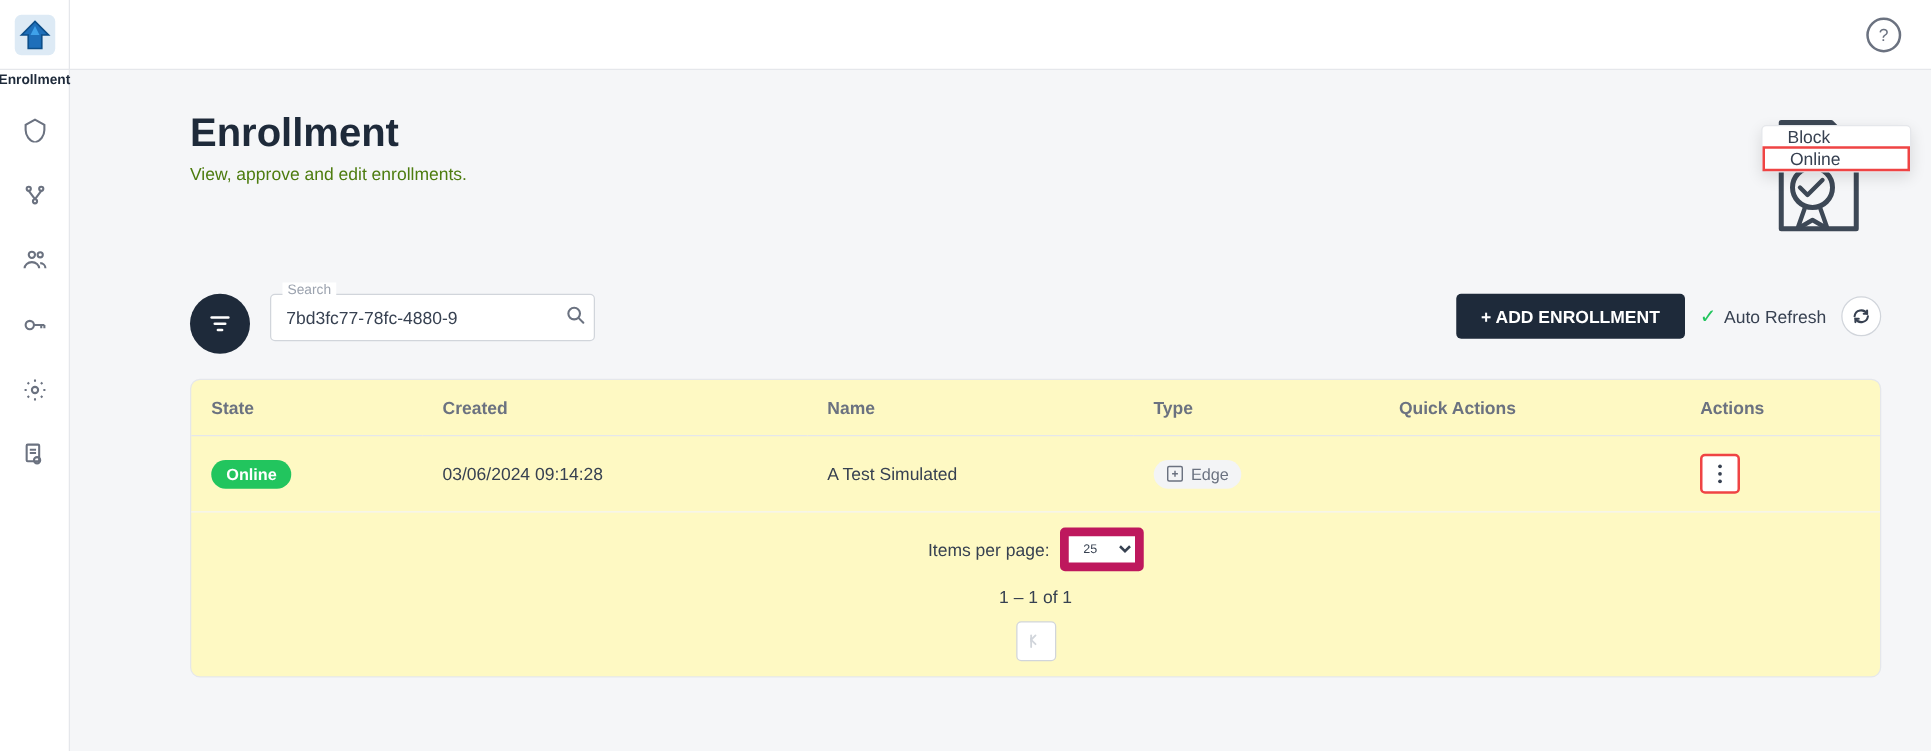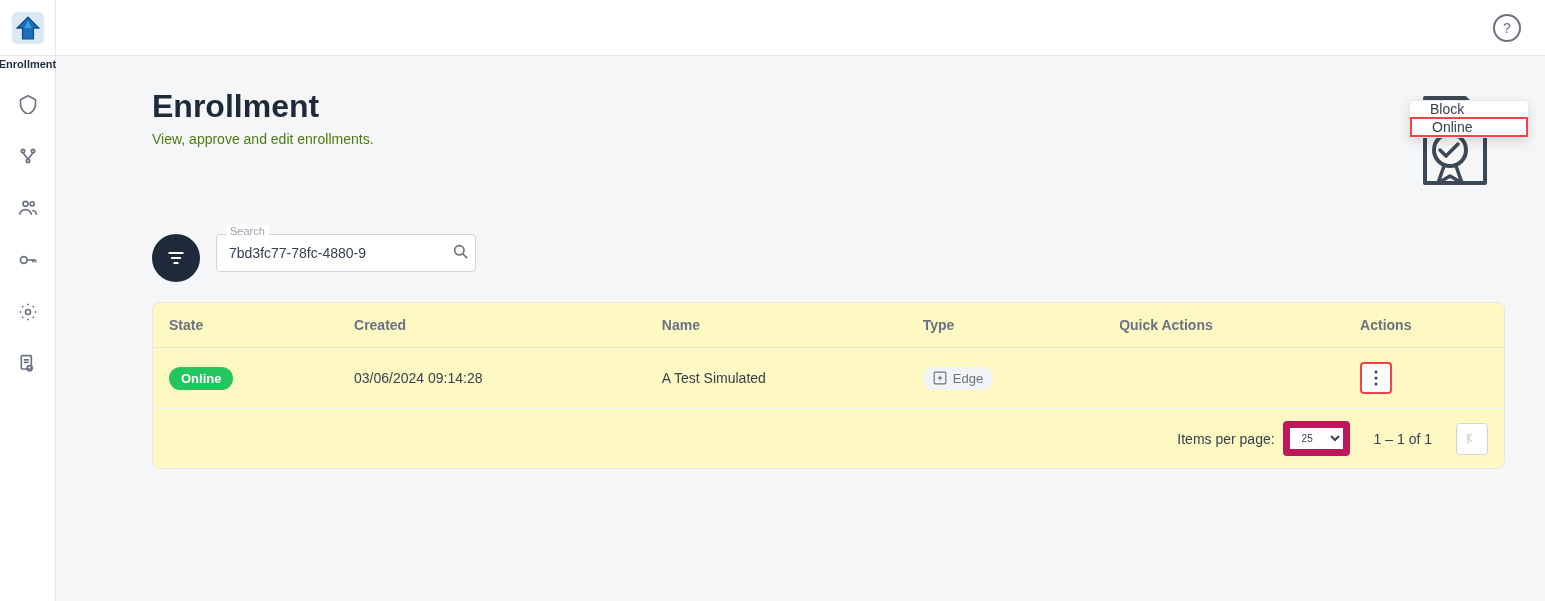--- a/index.html
+++ b/index.html
@@ -270,23 +270,24 @@
       border: 2px solid #ef4444;
       color: #374151;
     }
 
     
     .pagination-row {
       display: flex;
       align-items: center;
       justify-content: flex-end;
       padding: 12px 16px;
-      gap: 24px;
-      font-size: 14px;
-      color: #374151;
+      gap: 12px;
+      font-size: 14px;
+      color: #374151;
+      flex-direction: column;
     }
     .items-per-page {
       display: flex;
       align-items: center;
       gap: 8px;
     }
     .page-select {
       border: 7px solid #be185d;
       border-radius: 4px;
       padding: 4px 8px;
@@ -420,20 +421,35 @@
       <span class="search-label">Search</span>
       <input class="search-input" type="text" value="7bd3fc77-78fc-4880-9" style="">
       <button class="search-icon-btn">
         <svg width="16" height="16" viewBox="0 0 24 24" fill="none" stroke="#6b7280" stroke-width="2.5" stroke-linecap="round">
           <circle cx="11" cy="11" r="7"></circle>
           <line x1="16.5" y1="16.5" x2="22" y2="22"></line>
         </svg>
       </button>
     </div>
 
+    <div class="toolbar-right">
+      <button class="add-btn">+ ADD ENROLLMENT</button>
+      <div class="auto-refresh-wrapper">
+        <span class="check-icon">✓</span>
+        <span>Auto Refresh</span>
+      </div>
+      <button class="refresh-btn">
+        <svg width="16" height="16" viewBox="0 0 24 24" fill="none" stroke="#374151" stroke-width="2.5" stroke-linecap="round">
+          <path d="M4 12a8 8 0 0 1 14.9-3"></path>
+          <path d="M20 12a8 8 0 0 1-14.9 3"></path>
+          <polyline points="19 5 19 9 15 9"></polyline>
+          <polyline points="5 19 5 15 9 15"></polyline>
+        </svg>
+      </button>
+    </div>
   </div>
 
   <div class="table-container">
     <table>
       <thead>
         <tr>
           <th>State</th>
           <th>Created</th>
           <th>Name</th>
           <th>Type</th>

